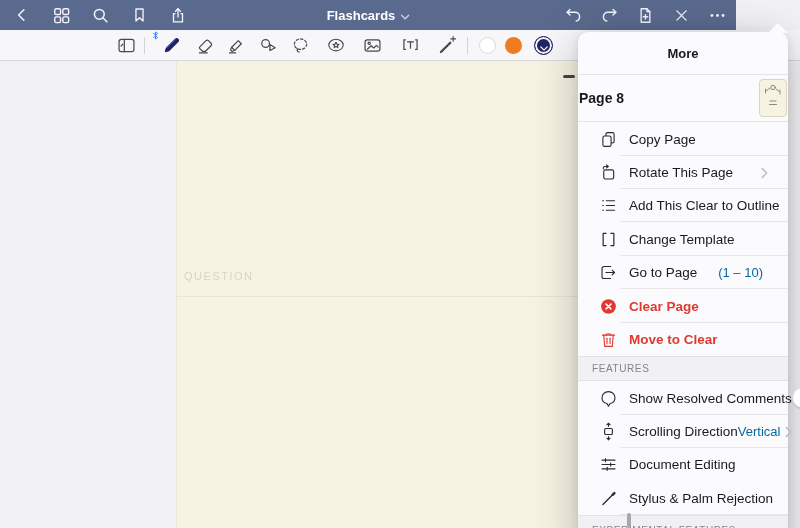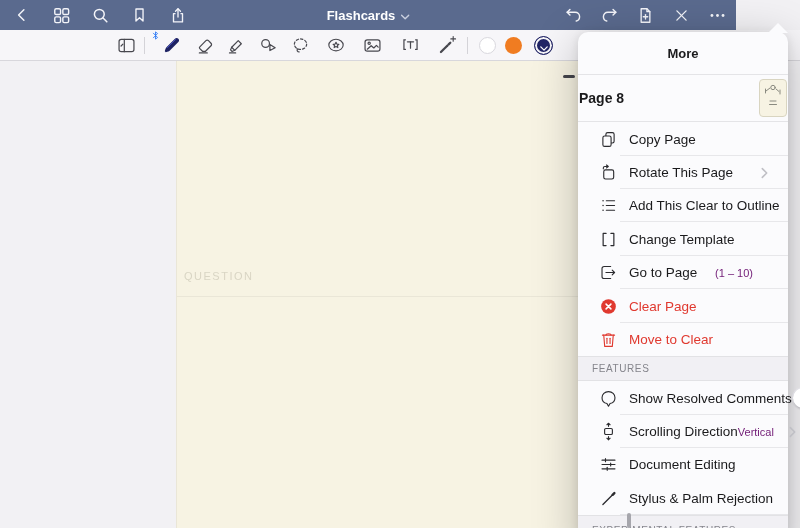--- a/index.html
+++ b/index.html
@@ -82,22 +82,22 @@
   .pagerow .pagerow-label{font-size:14px;font-weight:700;color:#1a1a1c;flex:1;}
   .page-thumb{
     width:28px;height:38px;background:#f7f3e3;border:1px solid #d9d5c1;border-radius:4px;
     display:flex;align-items:center;justify-content:center;
   }
   .menu-row{
     position:relative;display:flex;align-items:center;padding:0 20px;background:transparent;
   }
   .menu-row .row-icon{width:20px;height:20px;margin-right:11px;display:flex;align-items:center;justify-content:center;flex:none;}
   .menu-row .row-label{font-size:13.5px;color:#1a1a1c;flex:1;white-space:nowrap;}
-  .menu-row.destructive .row-label{color:#e0392f;}
-  .menu-row .row-detail{font-size:11px;color:#701a75;margin-right:15px;white-space:nowrap;}
+  .menu-row.destructive .row-label{color:#e0392f;font-weight:bold;}
+  .menu-row .row-detail{font-size:13px;color:#0369a1;margin-right:5px;white-space:nowrap;}
   .menu-row .row-chevron{display:flex;align-items:center;}
   .menu-row.sep::after{
     content:"";position:absolute;left:42px;right:0;bottom:0;height:1px;background:#e7e7ea;
   }
   .section-band{
     height:25px;background:#f1f0f4;border-top:1px solid #e2e2e5;border-bottom:1px solid #e2e2e5;
     display:flex;align-items:center;padding:0 14px;
     font-size:10px;letter-spacing:0.6px;color:#84848b;
   }
   .section-band.last{border-bottom:none;flex:1;align-items:flex-start;padding-top:9px;}

